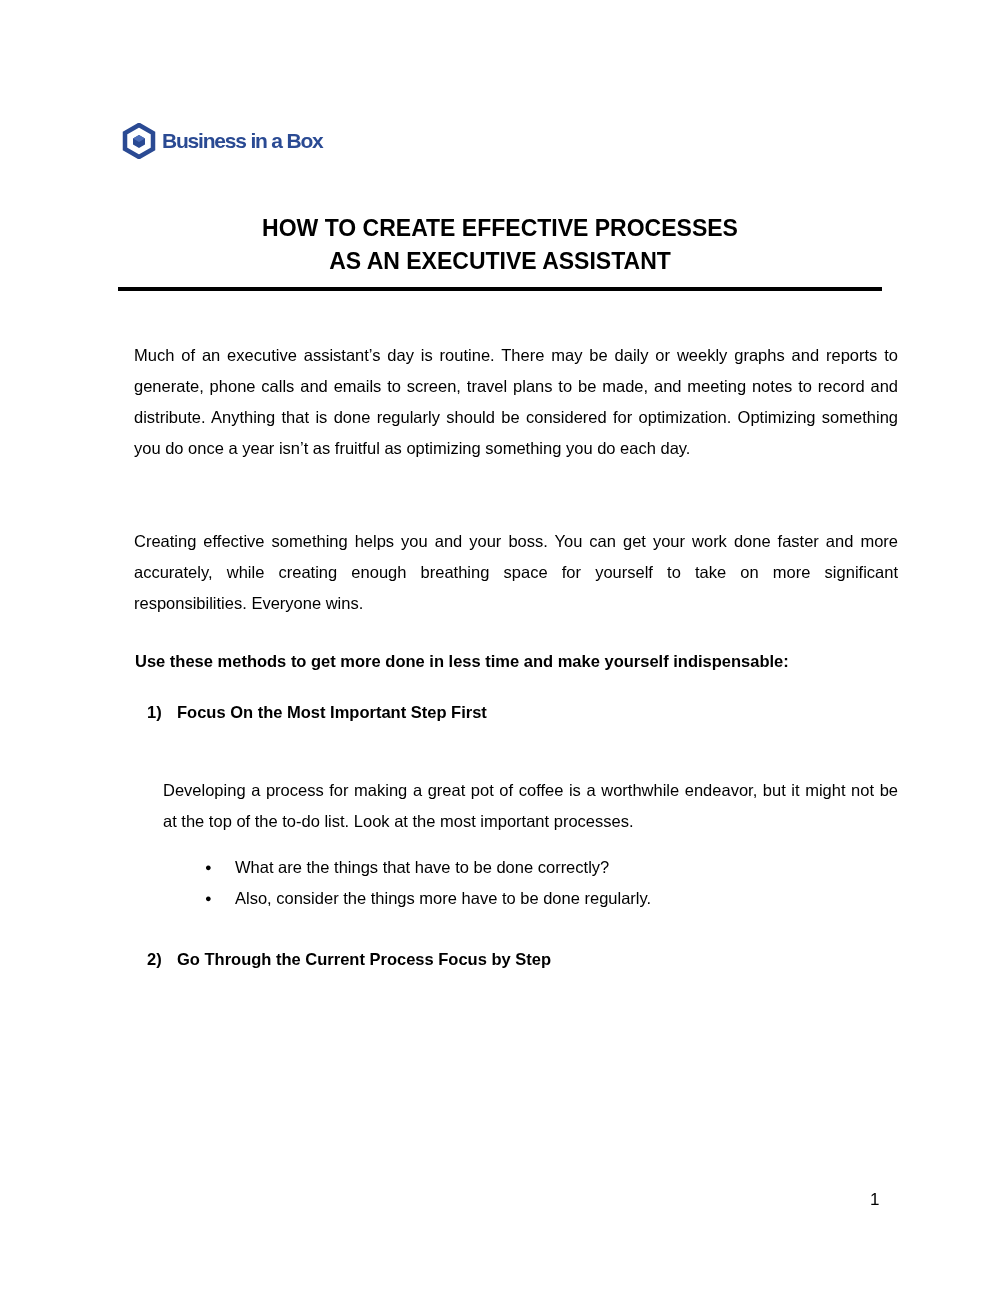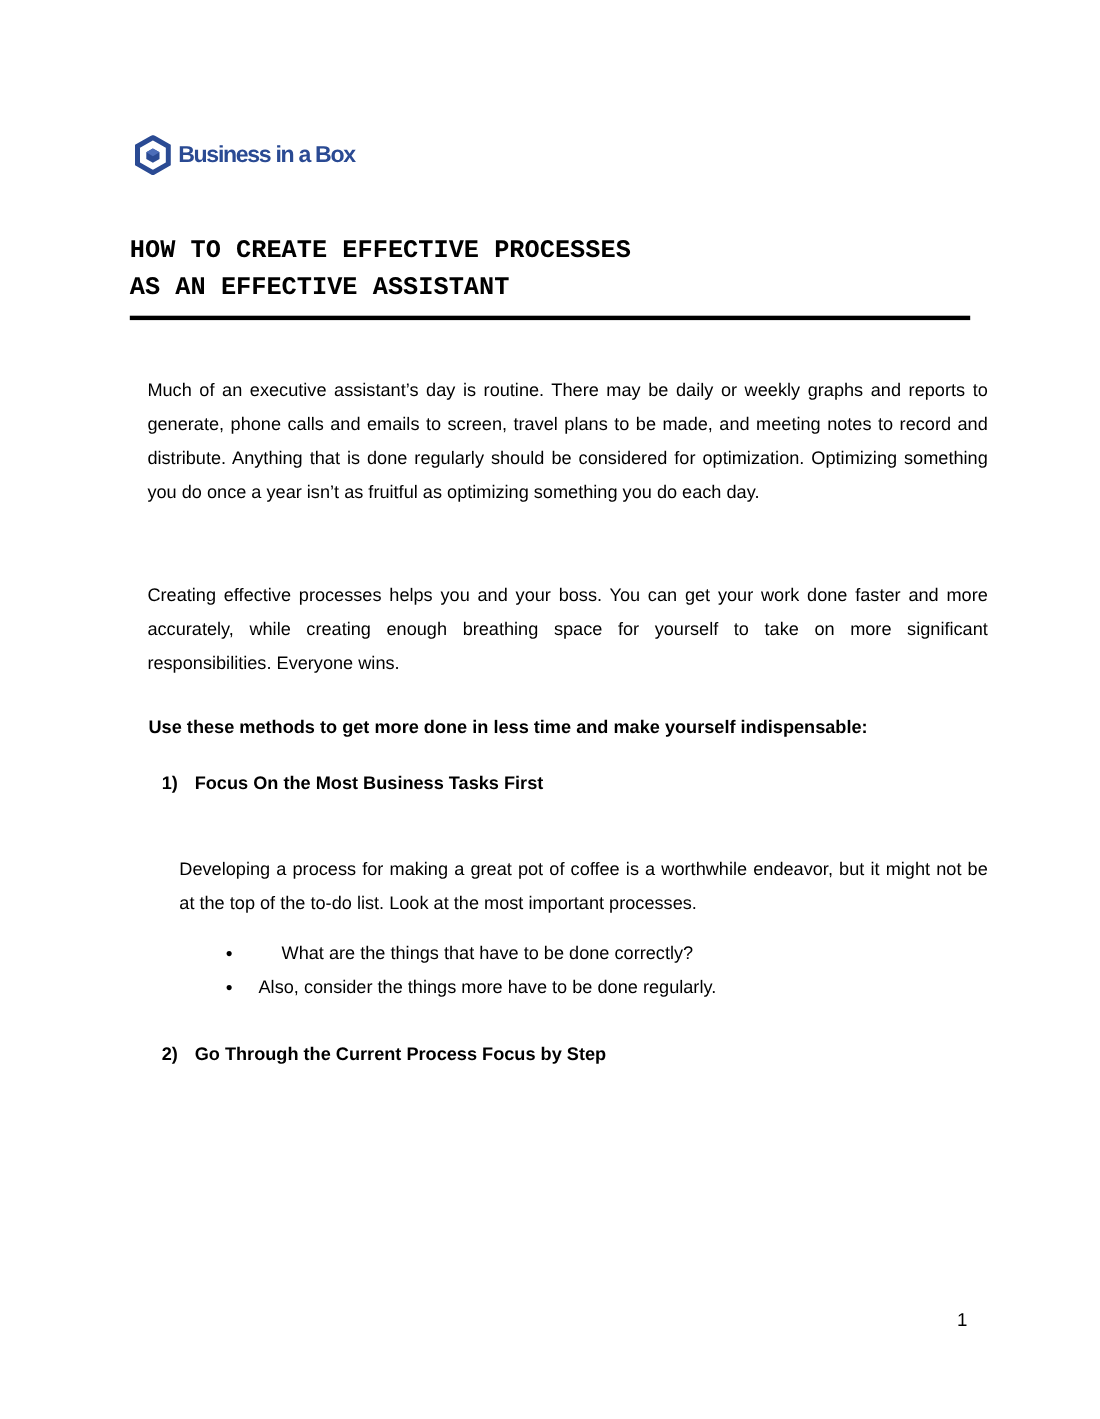--- a/index.html
+++ b/index.html
@@ -1,34 +1,34 @@
 <!DOCTYPE html>
 <html><head>
   <meta charset="utf-8">
   <style>
     html, body { margin: 0; padding: 0; background: #ffffff; }
     body { width: 1000px; height: 1290px; position: relative; font-family: "Liberation Sans", sans-serif; color: #000; }
     .page { position: absolute; left: 0; top: 4px; width: 992px; height: 1290px; background: #fff; }
     .logo { position: absolute; left: 122px; top: 119px; display: flex; align-items: center; gap: 6px; }
     .logo svg { display: block; }
     .logo-text { font-family: "Liberation Sans", sans-serif; font-weight: bold; font-size: 21px; color: #2a4a93; letter-spacing: -1.2px; }
-    .title { position: absolute; left: 118px; top: 208px; width: 764px; font-weight: bold; font-size: 23px; line-height: 33px; font-family: Liberation Mono, monospace; }
+    .title { position: absolute; left: 118px; top: 208px; width: 764px; text-align: center; font-weight: bold; font-size: 23px; line-height: 33px; }
     .rule { position: absolute; left: 118px; top: 283px; width: 764px; height: 4px; background: #000; }
     .para { position: absolute; left: 118px; width: 764px; font-size: 16.5px; line-height: 31px; text-align: justify; margin: 16px; }
     .p1 { top: 320px; }
     .p2 { top: 506px; }
     .lead { position: absolute; left: 118px; top: 625px; font-weight: bold; font-size: 16.5px; line-height: 31px; margin: 17px; }
     .sec-head { position: absolute; left: 147px; font-weight: bold; font-size: 16.5px; line-height: 31px; margin: 0; display: flex; }
     .sec-head .num { width: 30px; }
     .h1 { top: 693px; }
     .h2 { top: 940px; }
     .sec-para { position: absolute; left: 147px; width: 735px; font-size: 16.5px; line-height: 31px; text-align: justify; margin: 16px; }
     .s1p { top: 755px; }
     .s2p { top: 1002px; }
-    .bullets { position: absolute; left: 205px; top: 848px; margin: 0; padding: 0; list-style: none; font-size: 16.5px; line-height: 31px; text-align: center; }
+    .bullets { position: absolute; left: 205px; top: 848px; margin: 0; padding: 0; list-style: none; font-size: 16.5px; line-height: 31px; }
     .bullets li { position: relative; padding-left: 30px; }
     .bullets li::before { content: "\25CF"; position: absolute; left: 0; top: 0; font-size: 11px; }
     .page-num { position: absolute; left: 870px; top: 1186px; font-size: 17px; }
   </style>
 </head>
 <body>
 
 <div class="page">
 
   <div class="logo">
@@ -37,33 +37,33 @@
         <polygon points="17,2 31,10 31,26 17,34 3,26 3,10" fill="none" stroke="#2a4a93" stroke-width="4.5"></polygon>
         <polygon points="17,12 23,15.5 23,21.5 17,25 11,21.5 11,15.5" fill="#2a4a93"></polygon>
         <polygon points="17,12 23,15.5 17,19 11,15.5" fill="#4c6db8"></polygon>
       </svg>
     </span>
     <span class="logo-text">Business in a Box</span>
   </div>
 
   <div class="title">
     <div>HOW TO CREATE EFFECTIVE PROCESSES</div>
-    <div>AS AN EFFECTIVE ASSISTANT</div>
+    <div>AS AN EXECUTIVE ASSISTANT</div>
   </div>
 
   <div class="rule"></div>
 
   <p class="para p1">Much of an executive assistant’s day is routine. There may be daily or weekly graphs and reports to generate, phone calls and emails to screen, travel plans to be made, and meeting notes to record and distribute. Anything that is done regularly should be considered for optimization. Optimizing something you do once a year isn’t as fruitful as optimizing something you do each day.</p>
-  <p class="para p2">Creating effective processes helps you and your boss. You can get your work done faster and more accurately, while creating enough breathing space for yourself to take on more significant responsibilities. Everyone wins.</p>
+  <p class="para p2">Creating effective something helps you and your boss. You can get your work done faster and more accurately, while creating enough breathing space for yourself to take on more significant responsibilities. Everyone wins.</p>
 
   <p class="lead">Use these methods to get more done in less time and make yourself indispensable:</p>
 
   <div class="sec-head h1">
     <span class="num">1)</span>
-    <span>Focus On the Most Business Tasks First</span>
+    <span>Focus On the Most Important Step First</span>
   </div>
   <p class="sec-para s1p">Developing a process for making a great pot of coffee is a worthwhile endeavor, but it might not be at the top of the to-do list. Look at the most important processes.</p>
 
   <ul class="bullets">
     <li>What are the things that have to be done correctly?</li>
     <li>Also, consider the things more have to be done regularly.</li>
   </ul>
 
   <div class="sec-head h2">
     <span class="num">2)</span>

